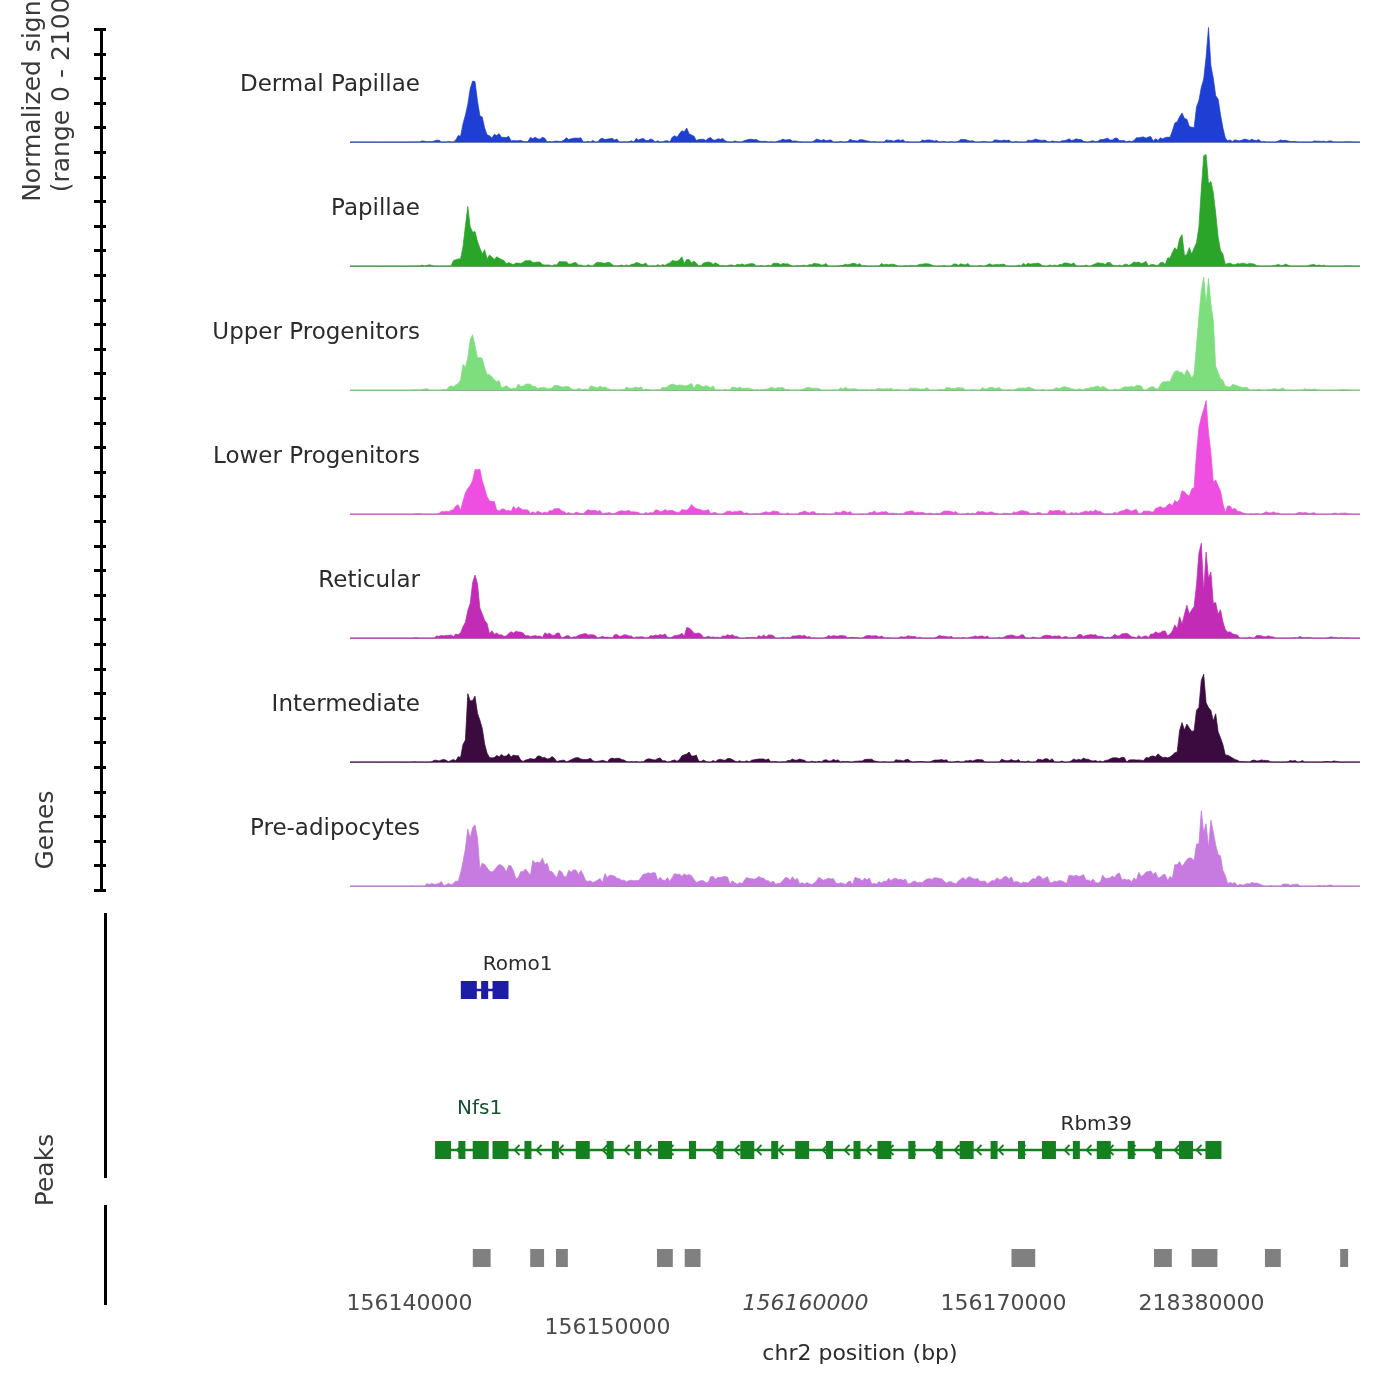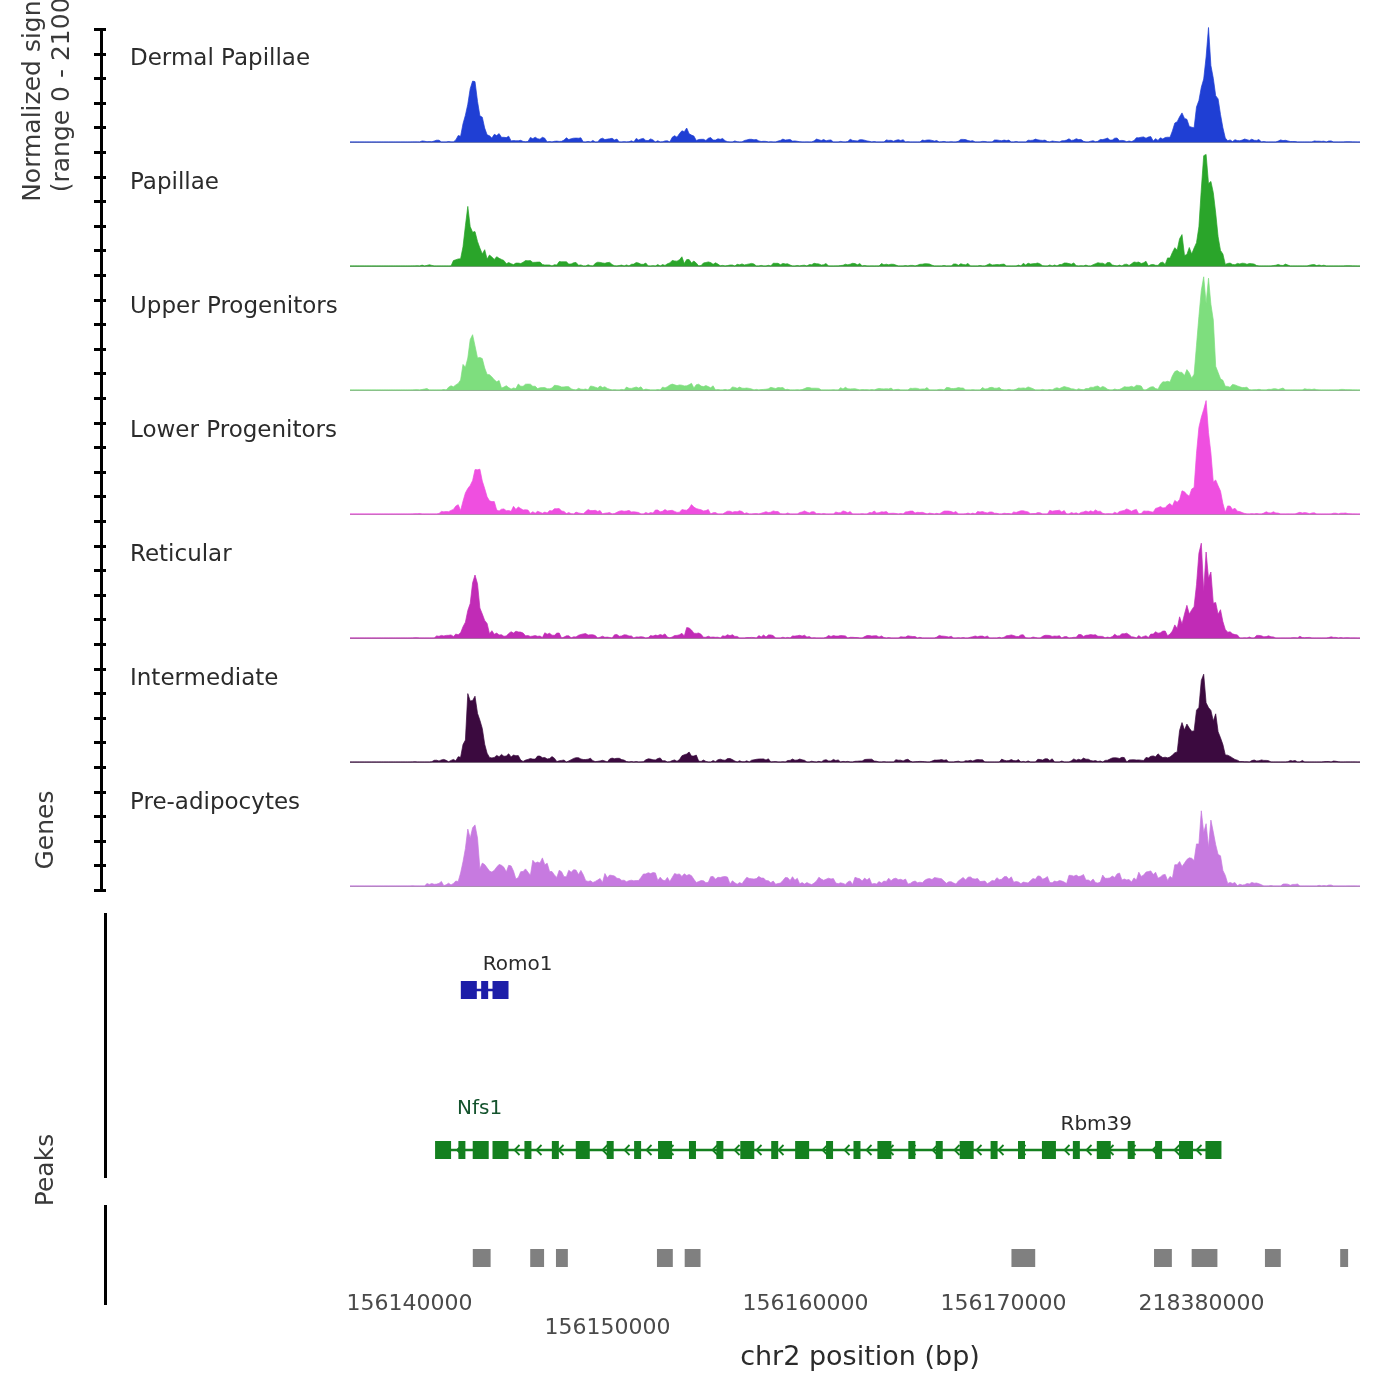--- a/index.html
+++ b/index.html
@@ -25,34 +25,34 @@
     font-size:25px;text-align:center;color:#3a3a3a;
   }
 
   
   .spine{position:absolute;background:#000;width:3px;}
   .tick{position:absolute;background:#000;height:3px;width:12px;left:-6px;}
 
   
   #tracks{position:absolute;left:100px;top:20px;width:1270px;height:870px;}
   .track{position:absolute;left:0;width:1270px;height:124px;}
-  .track .name{position:absolute;left:30px;top:24px;width:290px;text-align:left;font-size:23px;color:#2b2b2b;}
+  .track .name{position:absolute;left:30px;top:50px;width:290px;text-align:right;font-size:23px;color:#2b2b2b;}
   .track .plot{position:absolute;left:250px;top:0;width:1010px;height:124px;}
   .track .baseline{position:absolute;left:250px;top:122px;width:1010px;height:1px;background:#9a9a9a;}
   .track svg{display:block;width:1010px;height:124px;}
 
   
   #genes{position:absolute;left:100px;top:905px;width:1270px;height:290px;}
   #genes .gname{position:absolute;font-size:20px;color:#2b2b2b;}
   #peaks{position:absolute;left:100px;top:1205px;width:1270px;height:110px;}
 
   
   #xaxis{position:absolute;left:350px;top:1290px;width:1020px;height:40px;}
   #xaxis .xt{position:absolute;top:0;font-size:22px;color:#4a4a4a;transform:translateX(-50%);white-space:nowrap;}
-  #xtitle{position:absolute;left:350px;top:1340px;width:1020px;text-align:center;font-size:27px;color:#2b2b2b;}
+  #xtitle{position:absolute;left:350px;top:1340px;width:1020px;text-align:center;font-size:22px;color:#2b2b2b;}
 </style>
 </head>
 <body>
 
 <div id="root">
 
   <div id="ylabel">
     <span>Normalized signal</span>
     <span class="l2">(range 0 - 2100)</span>
   </div>
@@ -249,19 +249,19 @@
         <rect x="911.4509803921569" y="44" width="23.764705882352928" height="18" fill="#808080"></rect>
         <rect x="1054.0392156862745" y="44" width="17.823529411764866" height="18" fill="#808080"></rect>
         <rect x="1091.6666666666667" y="44" width="25.74509803921569" height="18" fill="#808080"></rect>
         <rect x="1164.9411764705883" y="44" width="15.843137254901876" height="18" fill="#808080"></rect>
         <rect x="1240.1960784313724" y="44" width="7.921568627451052" height="18" fill="#808080"></rect>
       </svg></div>
 
   <div id="xaxis">
       <div class="xt" style="left: 59.4118px;">156140000</div>
       <div class="xt" style="left: 257.451px; margin-top: 24px;">156150000</div>
-      <div class="xt" style="left: 455.49px;">156160000</div>
+      <div class="xt" style="left: 455.49px; font-style: italic;">156160000</div>
       <div class="xt" style="left: 653.529px;">156170000</div>
       <div class="xt" style="left: 851.569px;">218380000</div>
     </div>
   <div id="xtitle">chr2 position (bp)</div>
 
 </div>
 
 </body></html>

